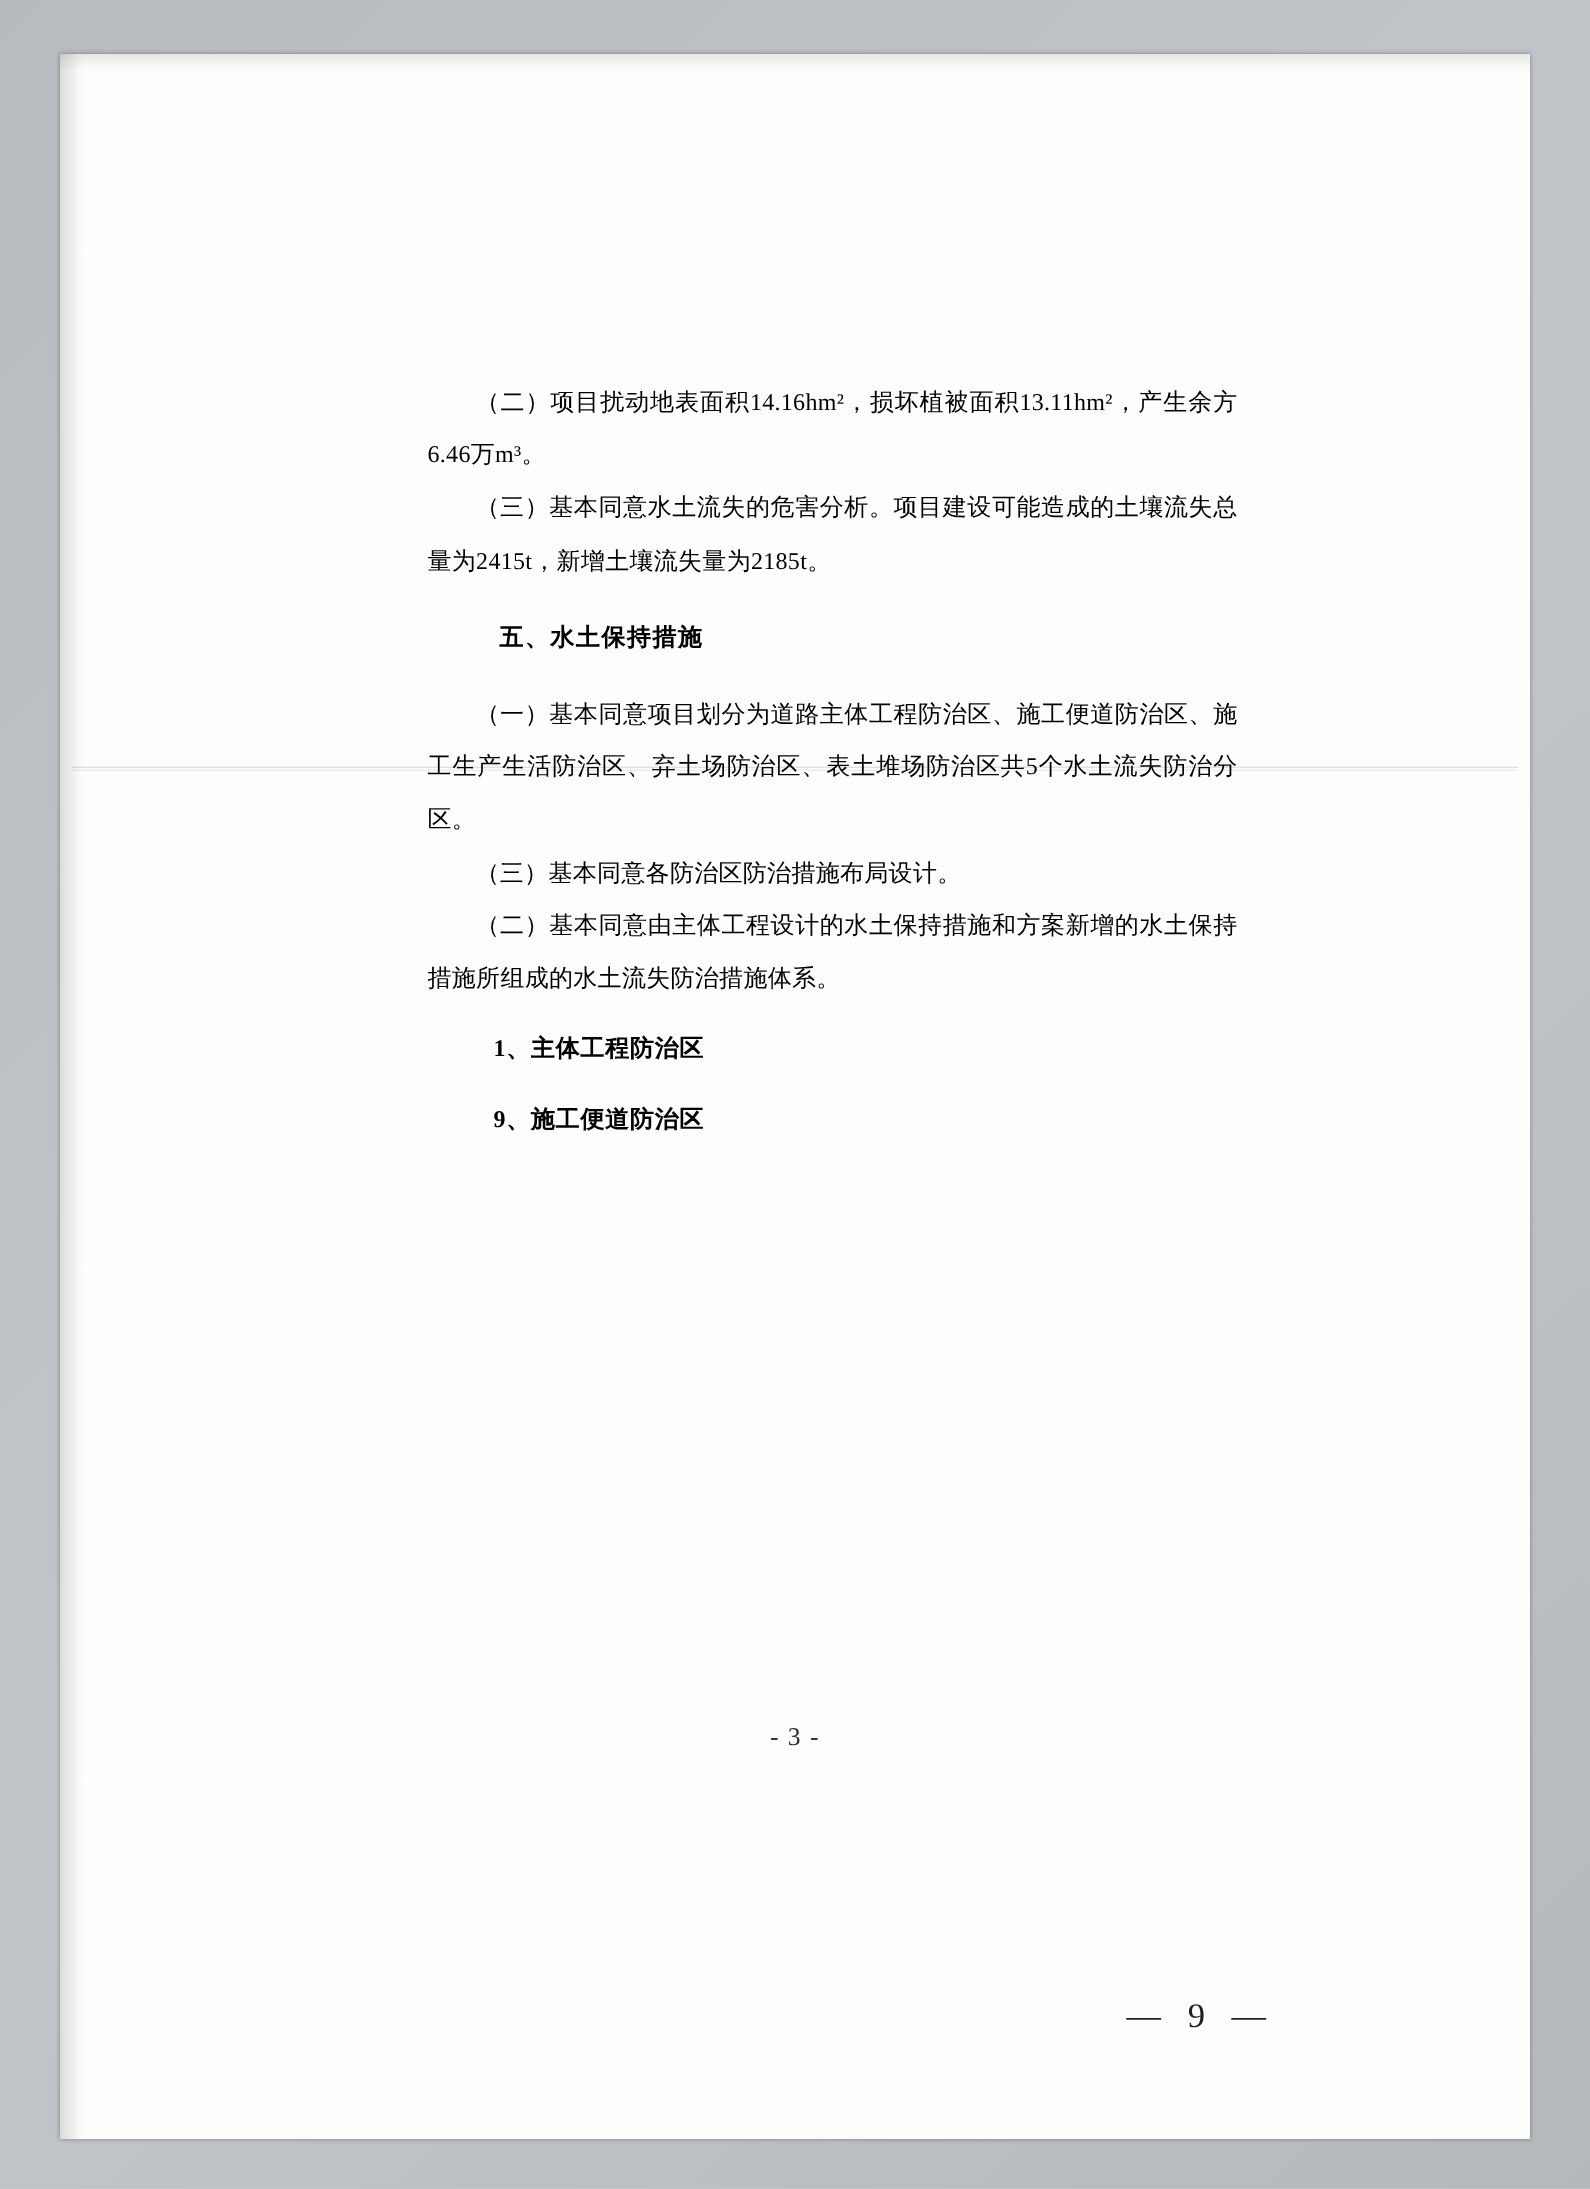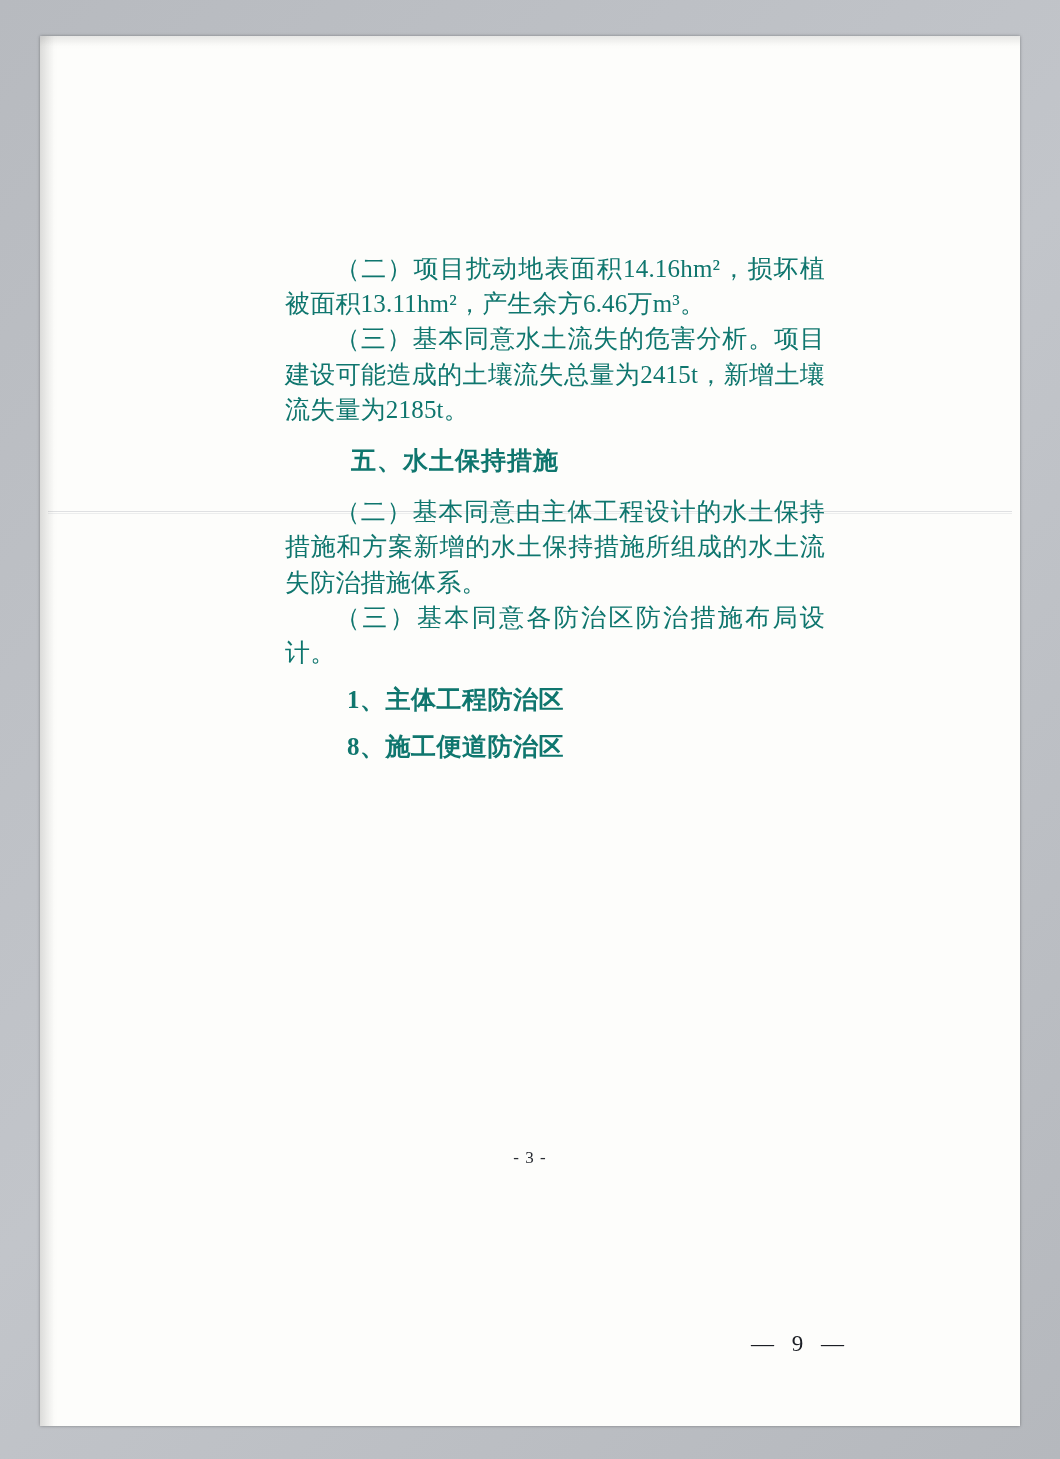--- a/index.html
+++ b/index.html
@@ -52,22 +52,22 @@
     top: 477px;
     height: 1px;
     background: rgba(160,165,175,0.18);
   }
 
   .text-body {
     position: absolute;
     left: 245px;
     top: 215px;
     width: 540px;
-    color: #0f766e;
-    font-size: 25px;
+    color: #000000;
+    font-size: 16px;
     line-height: 35.2px;
     text-align: justify;
     text-justify: inter-ideograph;
     letter-spacing: 0.2px;
   }
   .para {
     margin: 0;
     text-indent: 2em;
   }
   .head {
@@ -124,24 +124,25 @@
     <div class="edge-shadow-t"></div>
     <div class="scan-line"></div>
     <div class="scan-line2"></div>
 
     <div class="text-body">
       <p class="para">（二）项目扰动地表面积14.16hm²，损坏植被面积13.11hm²，产生余方6.46万m³。</p>
       <p class="para">（三）基本同意水土流失的危害分析。项目建设可能造成的土壤流失总量为2415t，新增土壤流失量为2185t。</p>
 
       <p class="head">五、水土保持措施</p>
 
+      <p class="para">（一）基本同意项目划分为道路主体工程防治区、施工便道防治区、施工生产生活防治区、弃土场防治区、表土堆场防治区共5个水土流失防治分区。</p>
+      <p class="para">（三）基本同意各防治区防治措施布局设计。</p>
       <p class="para">（二）基本同意由主体工程设计的水土保持措施和方案新增的水土保持措施所组成的水土流失防治措施体系。</p>
-      <p class="para">（三）基本同意各防治区防治措施布局设计。</p>
 
       <p class="sub">1、主体工程防治区</p>
 
-      <p class="sub">8、施工便道防治区</p>
+      <p class="sub">9、施工便道防治区</p>
     </div>
 
     <div class="page-num-inner">- 3 -</div>
     <div class="page-num-outer">— 9 —</div>
   </div>
 </div>
 
 </body></html>

